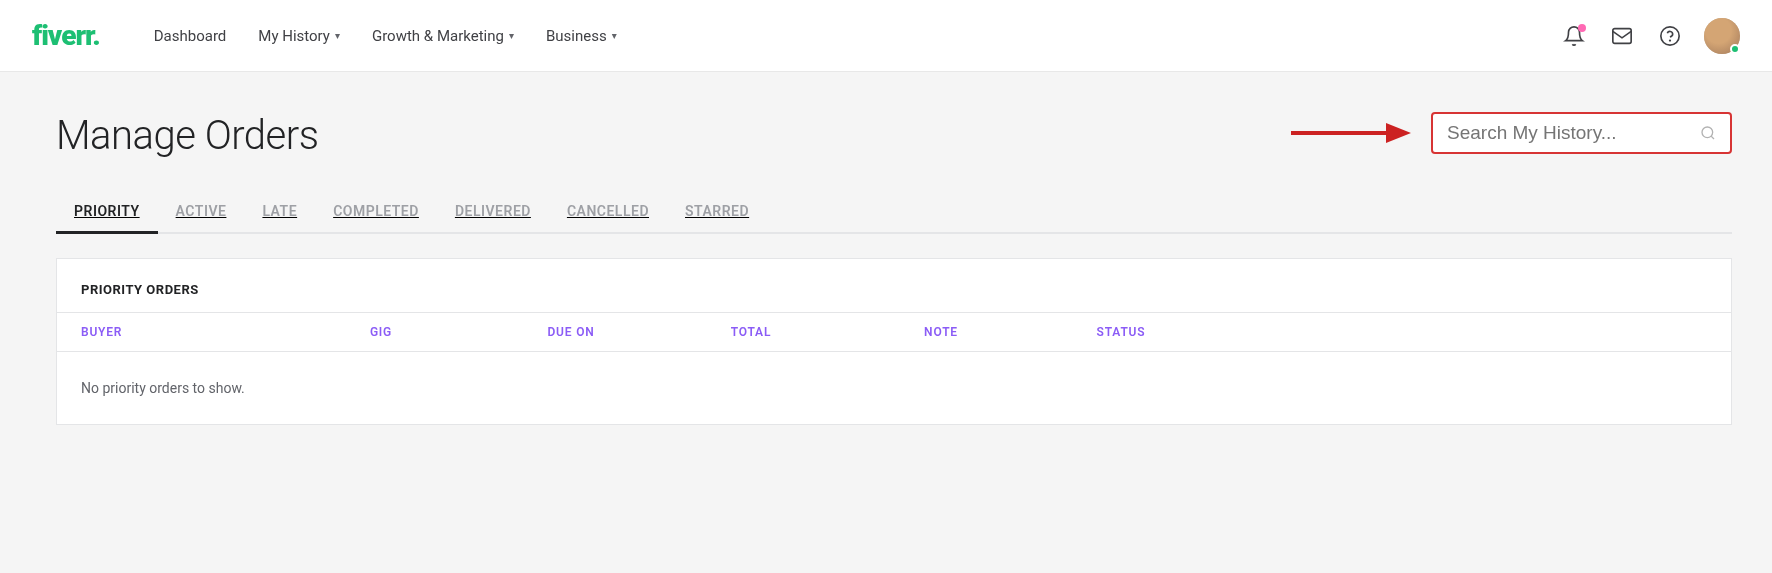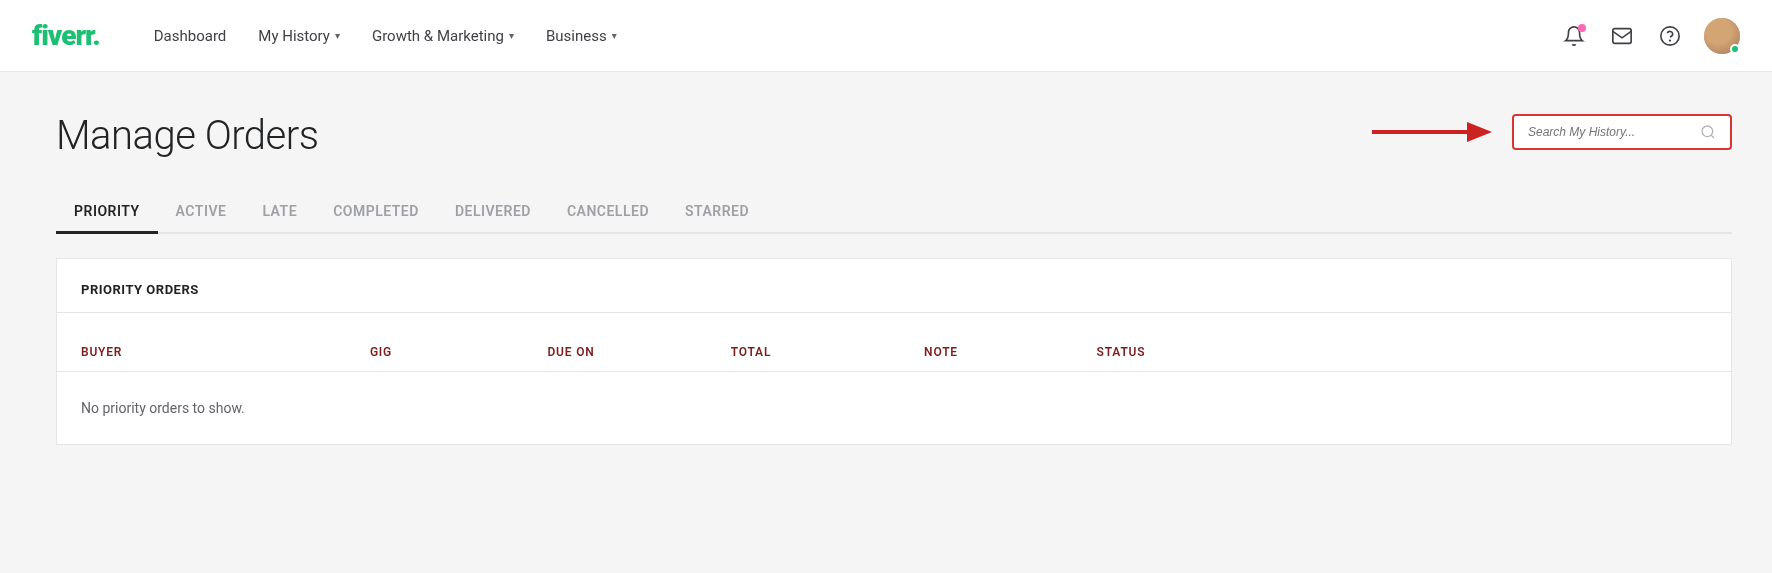--- a/index.html
+++ b/index.html
@@ -147,38 +147,38 @@
       border: 2px solid #d73434;
       border-radius: 4px;
       background: #fff;
       padding: 8px 14px;
       gap: 8px;
       min-width: 220px;
     }
     .search-input {
       border: none;
       outline: none;
-      font-size: 12px;
+      font-size: 19px;
       color: #0c4a6e;
       background: transparent;
       flex: 1;
       min-width: 160px;
-      font-style: italic;
     }
     .search-icon-svg {
       color: #b2b2b2;
       font-size: 16px;
     }
 
     
     .tabs-container {
       display: flex;
       gap: 0;
       border-bottom: 2px solid #e4e5e7;
       margin-bottom: 0;
+      text-decoration: underline;
     }
     .tab-item {
       padding: 12px 18px;
       font-size: 14px;
       font-weight: 600;
       color: #9ea0a5;
       cursor: pointer;
       letter-spacing: 0.5px;
       text-transform: uppercase;
       position: relative;
@@ -209,25 +209,24 @@
     }
     .table-cols {
       display: grid;
       grid-template-columns: 200px 200px 180px 180px 200px 160px;
       padding: 12px 24px;
       border-bottom: 1px solid #e4e5e7;
     }
     .col-header {
       font-size: 12px;
       font-weight: 600;
-      color: #7f1d1d;
+      color: #8b5cf6;
       letter-spacing: 0.8px;
       text-transform: uppercase;
       text-align: center;
-      margin-top: 20px;
     }
     .col-header:first-child { text-align: left; padding-left: 0; }
     .empty-message {
       padding: 28px 24px;
       font-size: 14px;
       color: #62646a;
     }
   </style>
 </head>
 <body>

